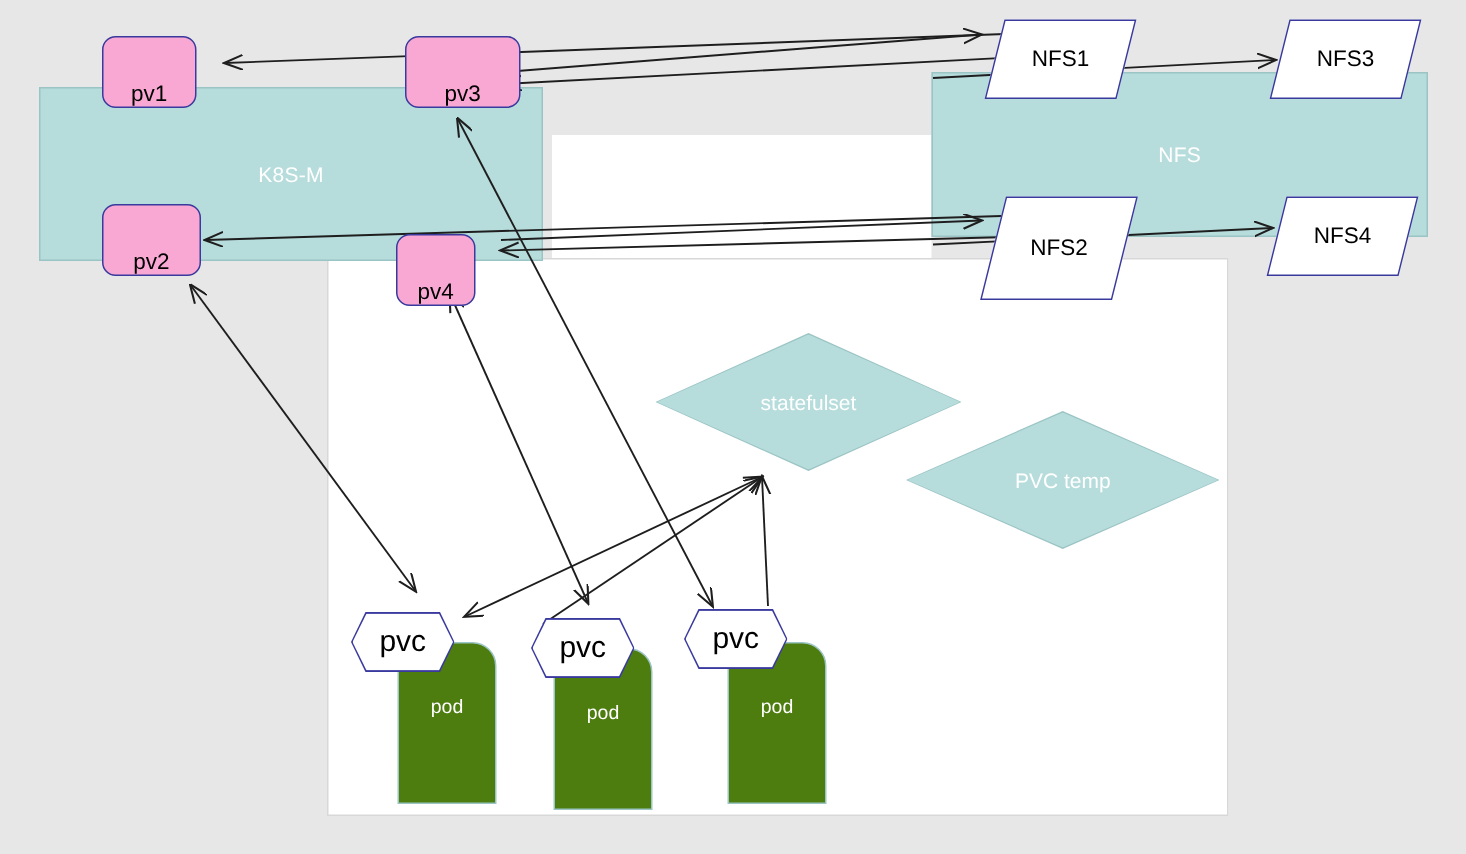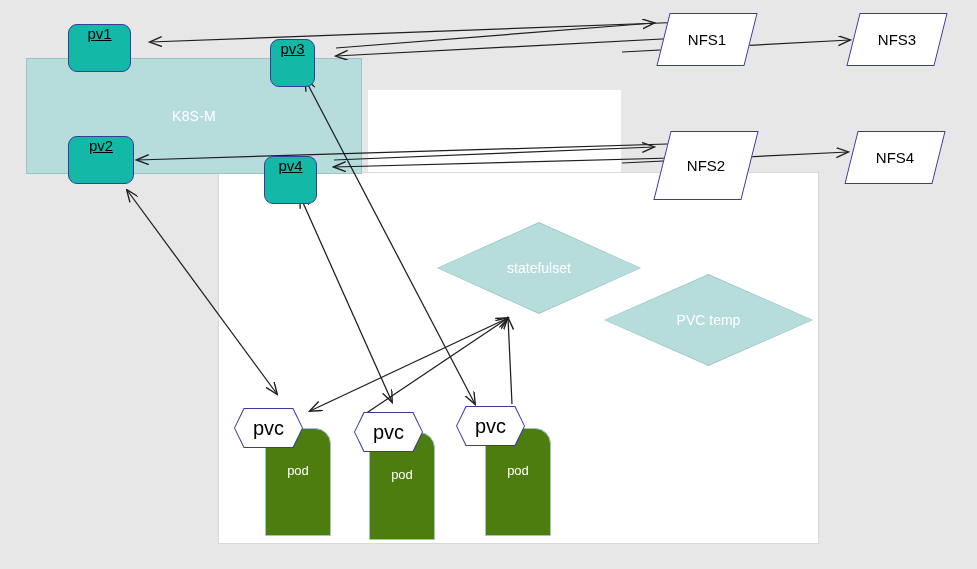--- a/index.html
+++ b/index.html
@@ -19,23 +19,23 @@
     position:absolute;width:100%;text-align:center;
     color:#ffffff;font-size:14px;letter-spacing:.2px;
   }
   .band{background:#b7dcdc;border:1px solid #9bc4c4;}
   .whitepanel{background:#ffffff;border:1px solid #d8d8d8;}
   .whitepanel2{background:#ffffff;}
 
   
   .pv{
     position:absolute;box-sizing:border-box;
-    background:#14b8a6;border:1px solid #3a3a9e;border-radius:9px;
-    display:flex;align-items:flex-start;justify-content:center;
-    font-size:15px;color:#000;text-decoration:underline;
+    background:#f9a8d4;border:1px solid #3a3a9e;border-radius:9px;
+    display:flex;align-items:flex-end;justify-content:center;
+    font-size:15px;color:#000;
   }
   
   .nfs-wrap{position:absolute;}
   .nfs{
     position:absolute;left:0;top:0;width:100%;height:100%;
     background:#ffffff;border:1px solid #3a3a9e;
     transform:skewX(-14deg);box-sizing:border-box;
   }
   .nfs-txt{
     position:absolute;left:0;top:0;width:100%;height:100%;
@@ -89,20 +89,23 @@
 </head>
 <body>
 
 <div id="stage">
 
   <div class="zone whitepanel2" id="panel-upper" style="left: 368px; top: 90px; width: 253px; height: 84px;"></div>
   <div class="zone whitepanel" id="panel-main" style="left: 218px; top: 172px; width: 601px; height: 372px;"></div>
 
   <div class="zone band" id="zone-k8s" style="left: 26px; top: 58px; width: 336px; height: 116px;">
     <div class="zone-label" style="top: 49px;">K8S-M</div>
+  </div>
+  <div class="zone band" id="zone-nfs" style="left: 621px; top: 48px; width: 331px; height: 110px;">
+    <div class="zone-label" style="top: 46px;">NFS</div>
   </div>
 
   <svg id="edges" viewBox="0 0 977 569">
     <defs>
       <marker id="ah" markerWidth="11" markerHeight="11" refX="9.5" refY="4" orient="auto" markerUnits="strokeWidth">
         <path d="M0,0 L10,4 L0,8" fill="none" stroke="#1e1e1e" stroke-width="1.1"></path>
       </marker>
       <marker id="ahs" markerWidth="11" markerHeight="11" refX="0.6" refY="4" orient="auto" markerUnits="strokeWidth">
         <path d="M10,0 L0,4 L10,8" fill="none" stroke="#1e1e1e" stroke-width="1.1"></path>
       </marker>
@@ -159,21 +162,21 @@
         <div class="pvc-border"></div>
         <div class="pvc-shape" style="left: 1px; top: 1px; width: 67px; height: 38px;"></div>
         <div class="pvc-txt">pvc</div>
       </div>
       <div class="pv" style="left: 68px; top: 24px; width: 63px; height: 48px;">
         <span>pv1</span>
       </div>
       <div class="pv" style="left: 68px; top: 136px; width: 66px; height: 48px;">
         <span>pv2</span>
       </div>
-      <div class="pv" style="left: 270px; top: 24px; width: 45px; height: 48px; margin-top: 15px;">
+      <div class="pv" style="left: 270px; top: 24px; width: 77px; height: 48px;">
         <span>pv3</span>
       </div>
       <div class="pv" style="left: 264px; top: 156px; width: 53px; height: 48px;">
         <span>pv4</span>
       </div>
       <div class="nfs-wrap" style="left: 663px; top: 13px; width: 88px; height: 53px;">
         <div class="nfs"></div>
         <div class="nfs-txt">NFS1</div>
       </div>
       <div class="nfs-wrap" style="left: 662px; top: 131px; width: 88px; height: 69px;">

